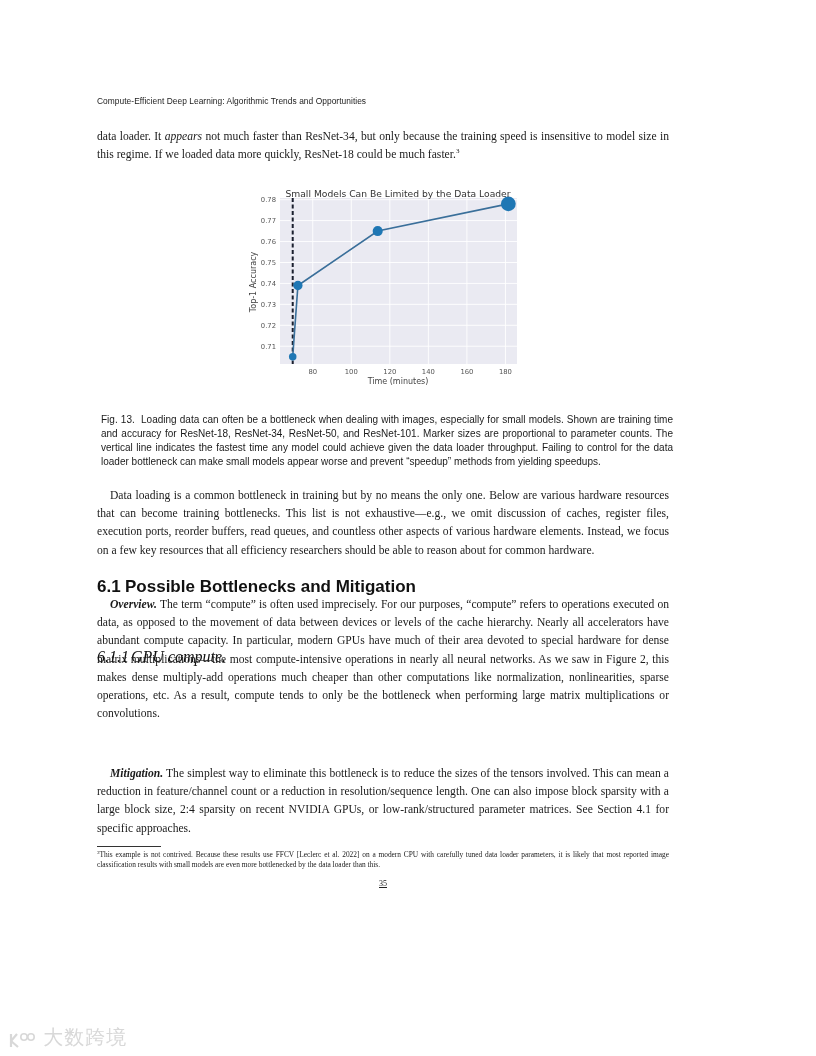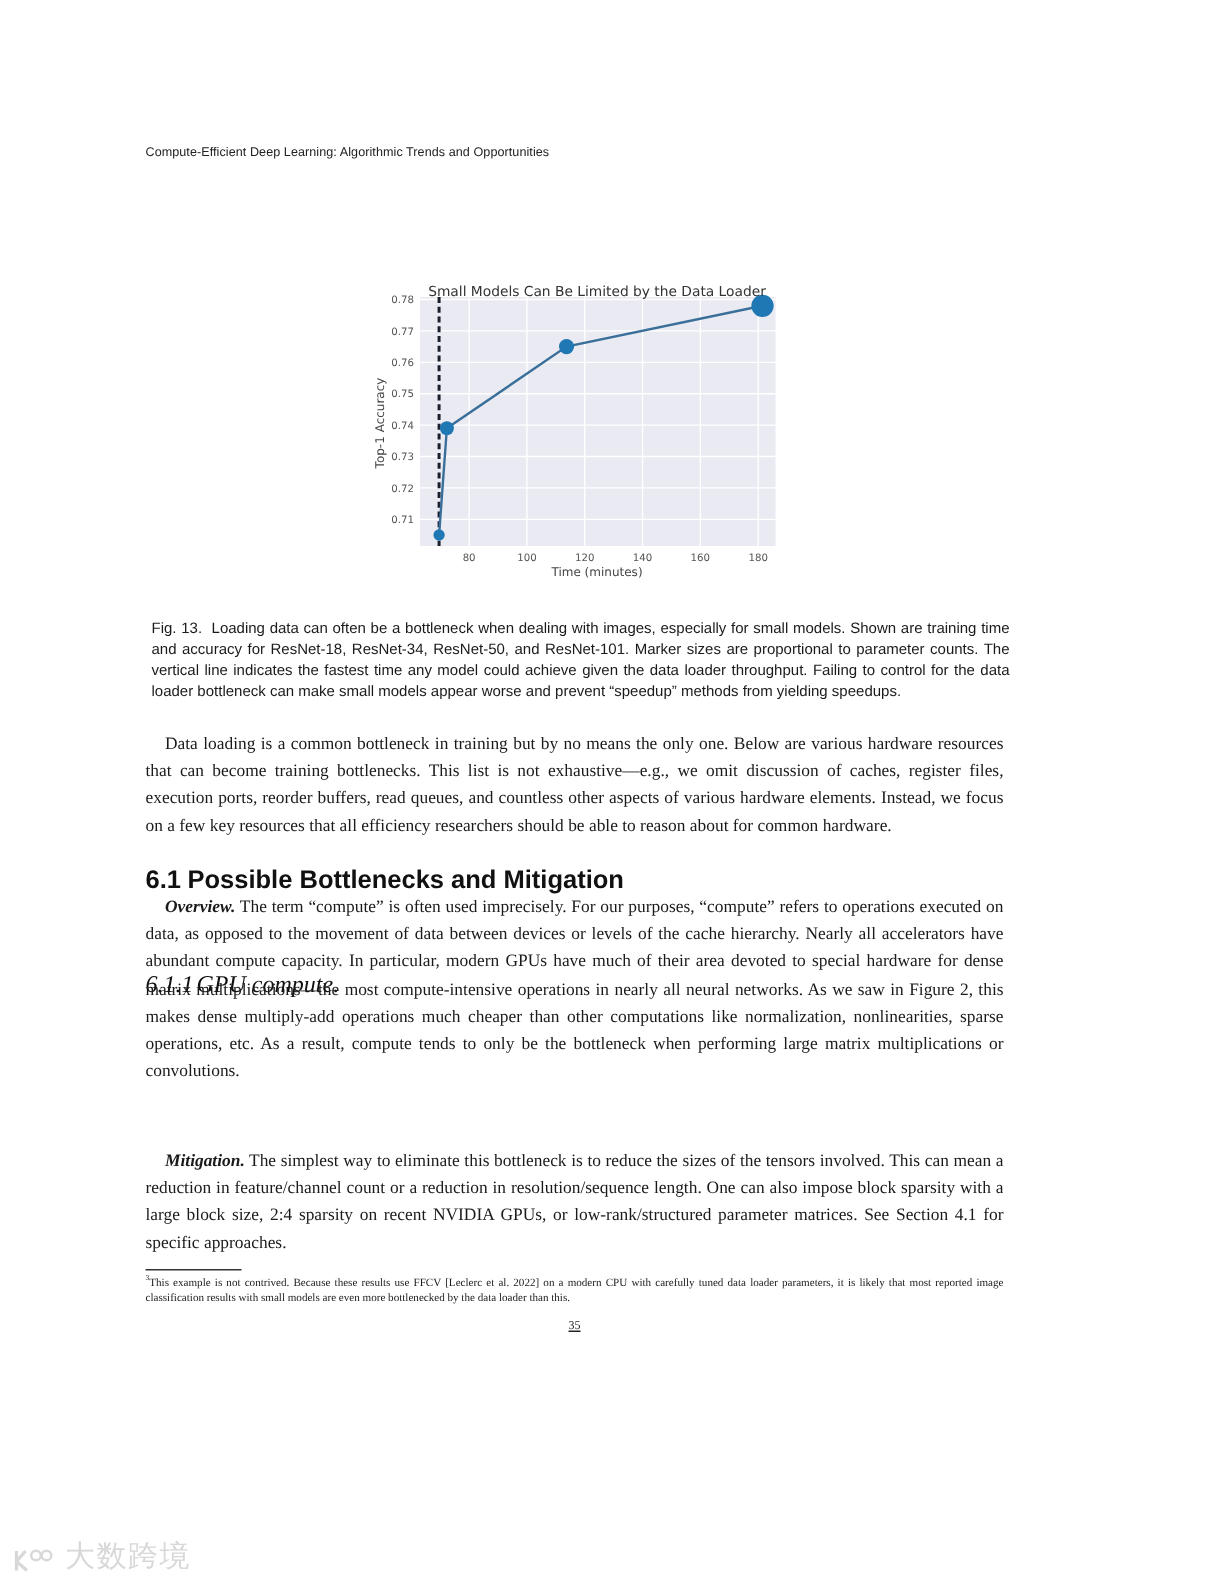--- a/index.html
+++ b/index.html
@@ -25,20 +25,23 @@
   .watermark .logo { display: inline-block; width: 28px; height: 18px; vertical-align: middle; }
   svg text { font-family: "DejaVu Sans", sans-serif; }
 </style>
 </head>
 <body>
 
 <div class="page">
 
   <div class="running-head">Compute-Efficient Deep Learning: Algorithmic Trends and Opportunities</div>
 
+  <p class="para body-text" style="top:128px;">
+    <span>data loader. It </span><em>appears</em><span> not much faster than ResNet-34, but only because the training speed is insensitive to model size in this regime. If we loaded data more quickly, ResNet-18 could be much faster.</span><sup>3</sup>
+  </p>
 
   <div class="figure">
     <svg id="chart" width="290" height="205" viewBox="0 0 290 205">
       <rect id="plot-bg" x="35" y="12" width="237" height="166" fill="#eaeaf2"></rect>
       <g id="grid">
           <line x1="67.7560975609756" x2="67.7560975609756" y1="12" y2="178" stroke="#ffffff" stroke-width="0.9"></line>
           <line x1="106.29268292682927" x2="106.29268292682927" y1="12" y2="178" stroke="#ffffff" stroke-width="0.9"></line>
           <line x1="144.8292682926829" x2="144.8292682926829" y1="12" y2="178" stroke="#ffffff" stroke-width="0.9"></line>
           <line x1="183.36585365853657" x2="183.36585365853657" y1="12" y2="178" stroke="#ffffff" stroke-width="0.9"></line>
           <line x1="221.90243902439025" x2="221.90243902439025" y1="12" y2="178" stroke="#ffffff" stroke-width="0.9"></line>

